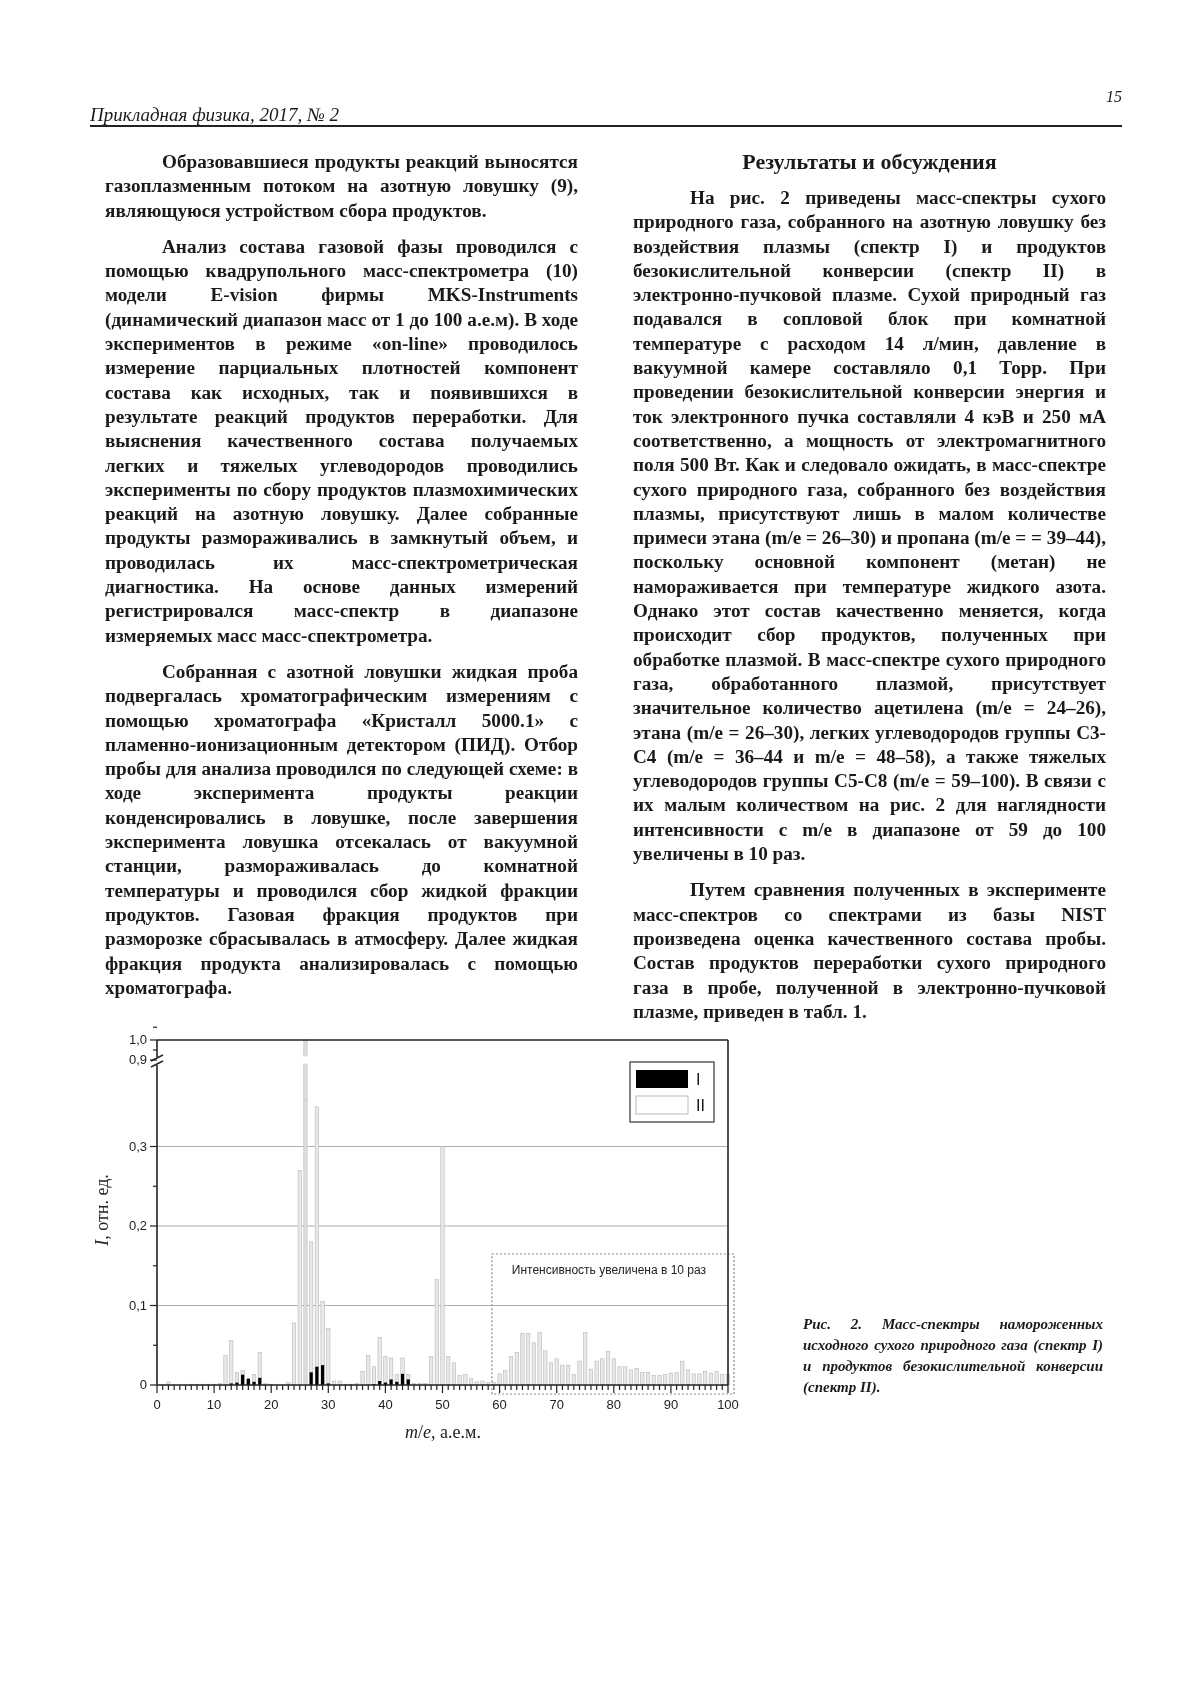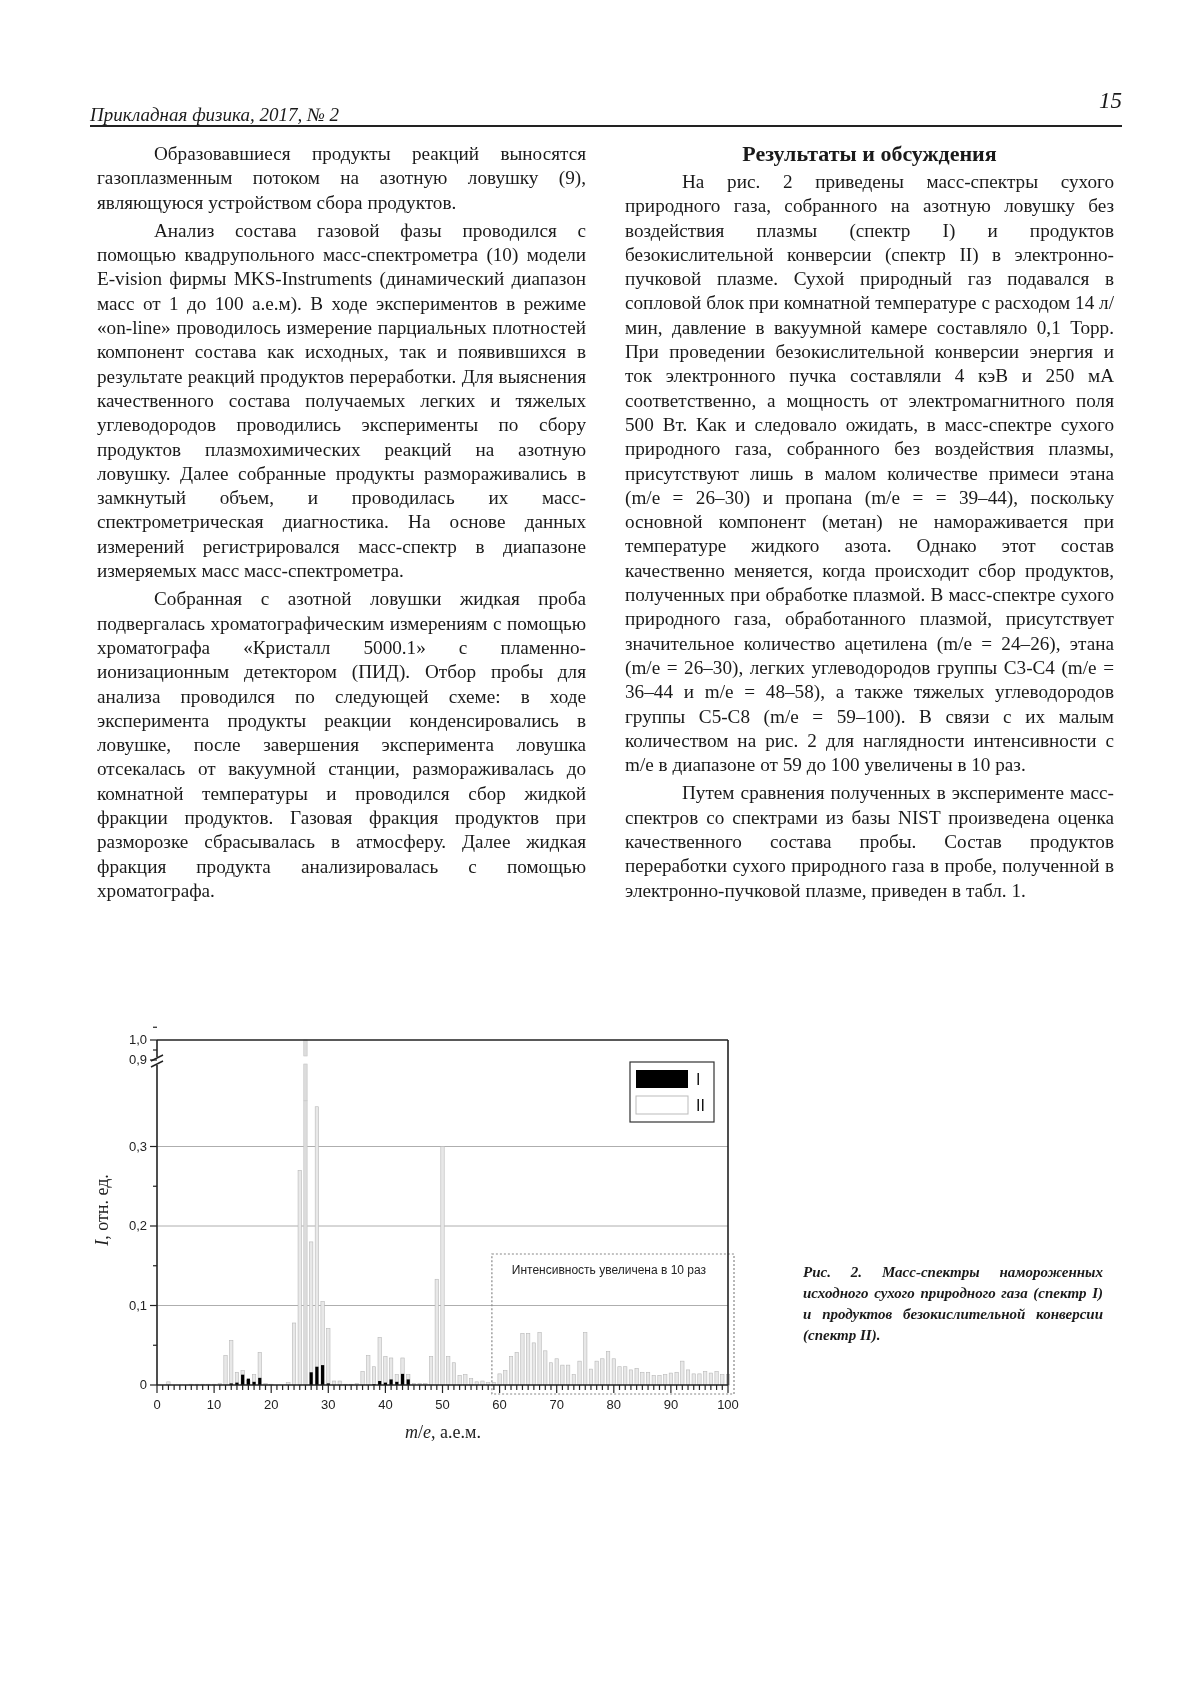--- a/index.html
+++ b/index.html
@@ -1,28 +1,28 @@
 <!DOCTYPE html>
 <html><head>
 <meta charset="utf-8">
 <style>
   html, body { margin: 0; padding: 0; background: #ffffff; }
   body { width: 1200px; height: 1698px; position: relative; overflow: hidden; color: #1a1a1a; font-family: "Liberation Serif", serif; }
   .header { position: absolute; left: 90px; top: 88px; width: 1032px; height: 30px; }
   .header .journal { position: absolute; left: 0; top: 16px; font-style: italic; font-size: 19px; }
-  .header .pageno { position: absolute; right: 0; top: 0; font-style: italic; font-size: 23px; }
+  .header .pageno { position: absolute; right: 0; top: 0; font-style: italic; font-size: 16px; }
   .header-rule { position: absolute; left: 90px; top: 125px; width: 1032px; height: 2px; background: #222; }
   .col { position: absolute; top: 138px; width: 497px; font-size: 19.2px; line-height: 24.3px; text-align: justify; hyphens: manual; }
   .col.left { left: 93px; }
   .col.right { left: 621px; }
-  .col p { margin: 4px; text-indent: 57px; }
+  .col p { margin: 12px; text-indent: 57px; font-weight: bold; }
   .section-title { text-align: center; font-weight: bold; font-size: 22px; line-height: 24px; margin: 0 0 18px 0; text-indent: 0 !important; }
   .subsection-title { text-align: center; font-style: italic; font-size: 19.5px; line-height: 24px; margin: 0 0 18px 0; text-indent: 0 !important; }
   .figure { position: absolute; left: 90px; top: 1020px; width: 720px; height: 560px; }
-  .caption { position: absolute; left: 803px; top: 1262px; width: 300px; font-weight: bold; font-style: italic; font-size: 15px; line-height: 21px; text-align: justify; }
+  .caption { position: absolute; left: 803px; top: 1314px; width: 300px; font-weight: bold; font-style: italic; font-size: 15px; line-height: 21px; text-align: justify; }
   svg text { font-family: "Liberation Sans", sans-serif; }
 </style>
 </head>
 <body>
 
 <div class="header">
   <span class="journal">Прикладная физика, 2017, № 2</span>
   <span class="pageno">15</span>
 </div>
 <div class="header-rule"></div>

